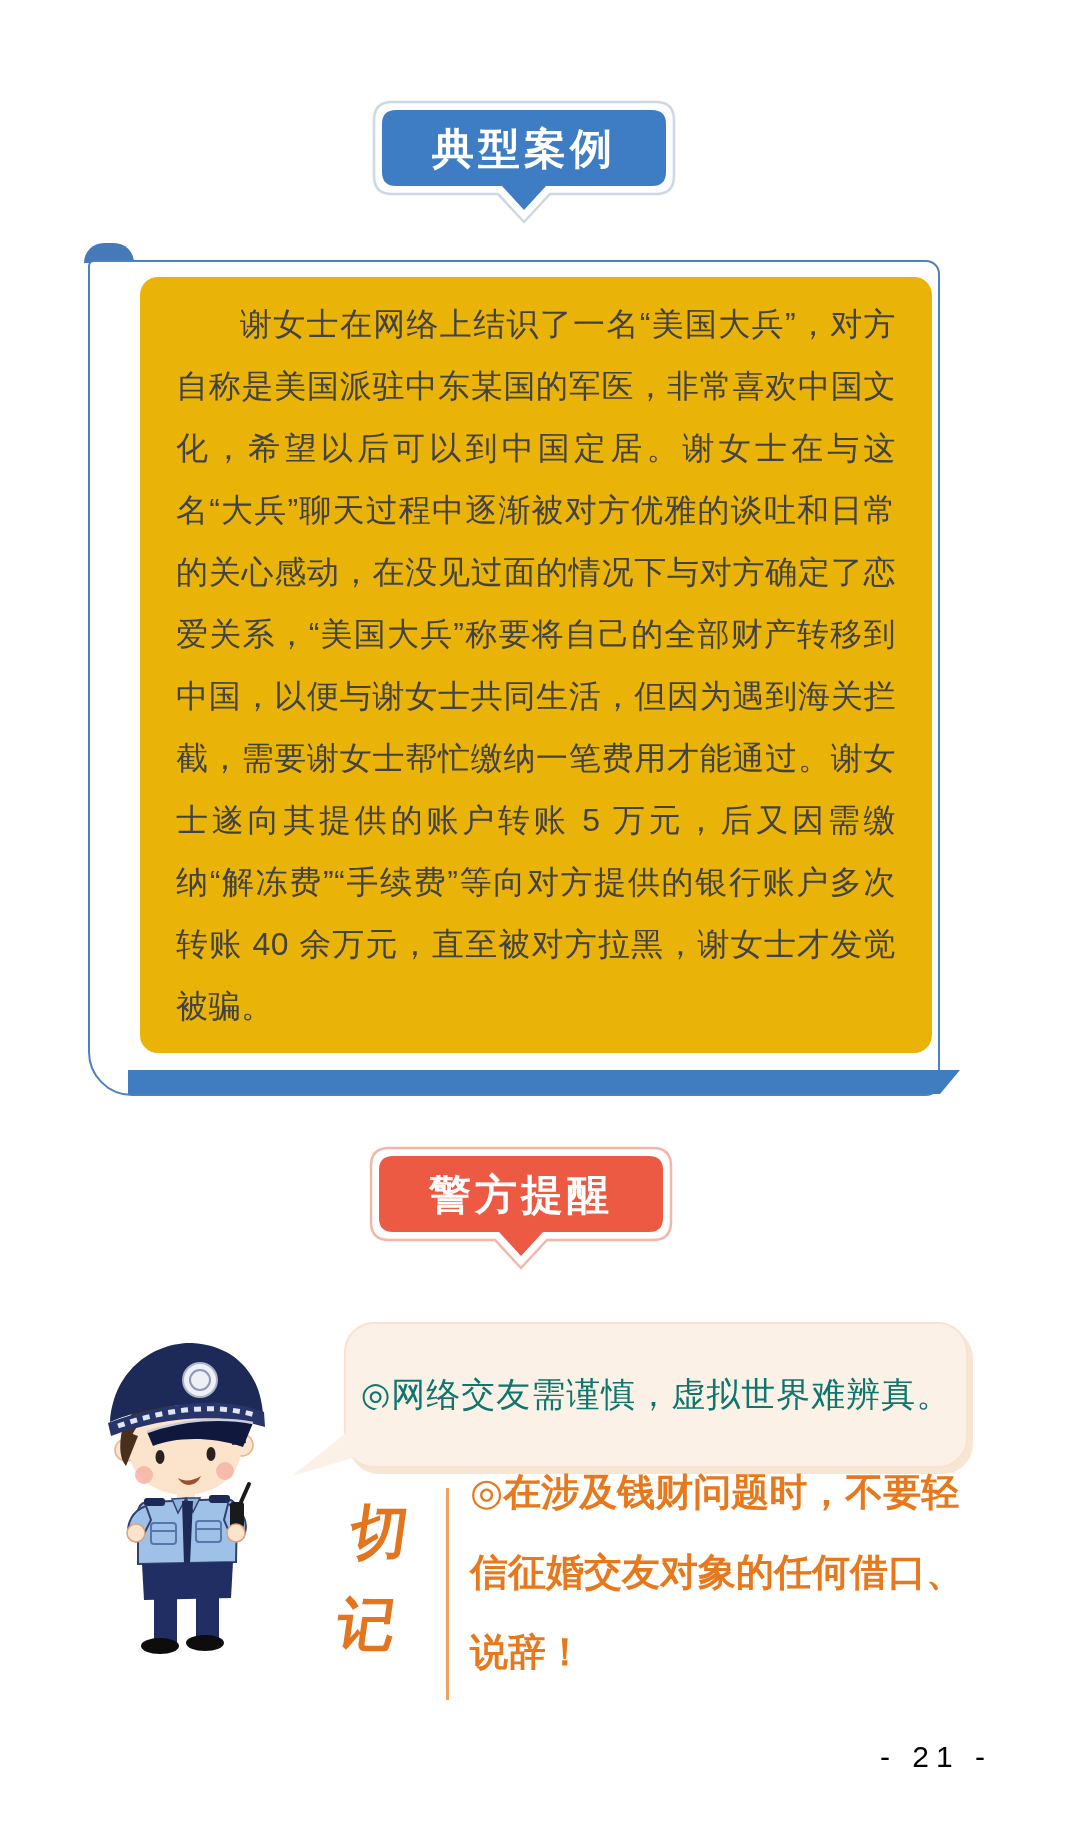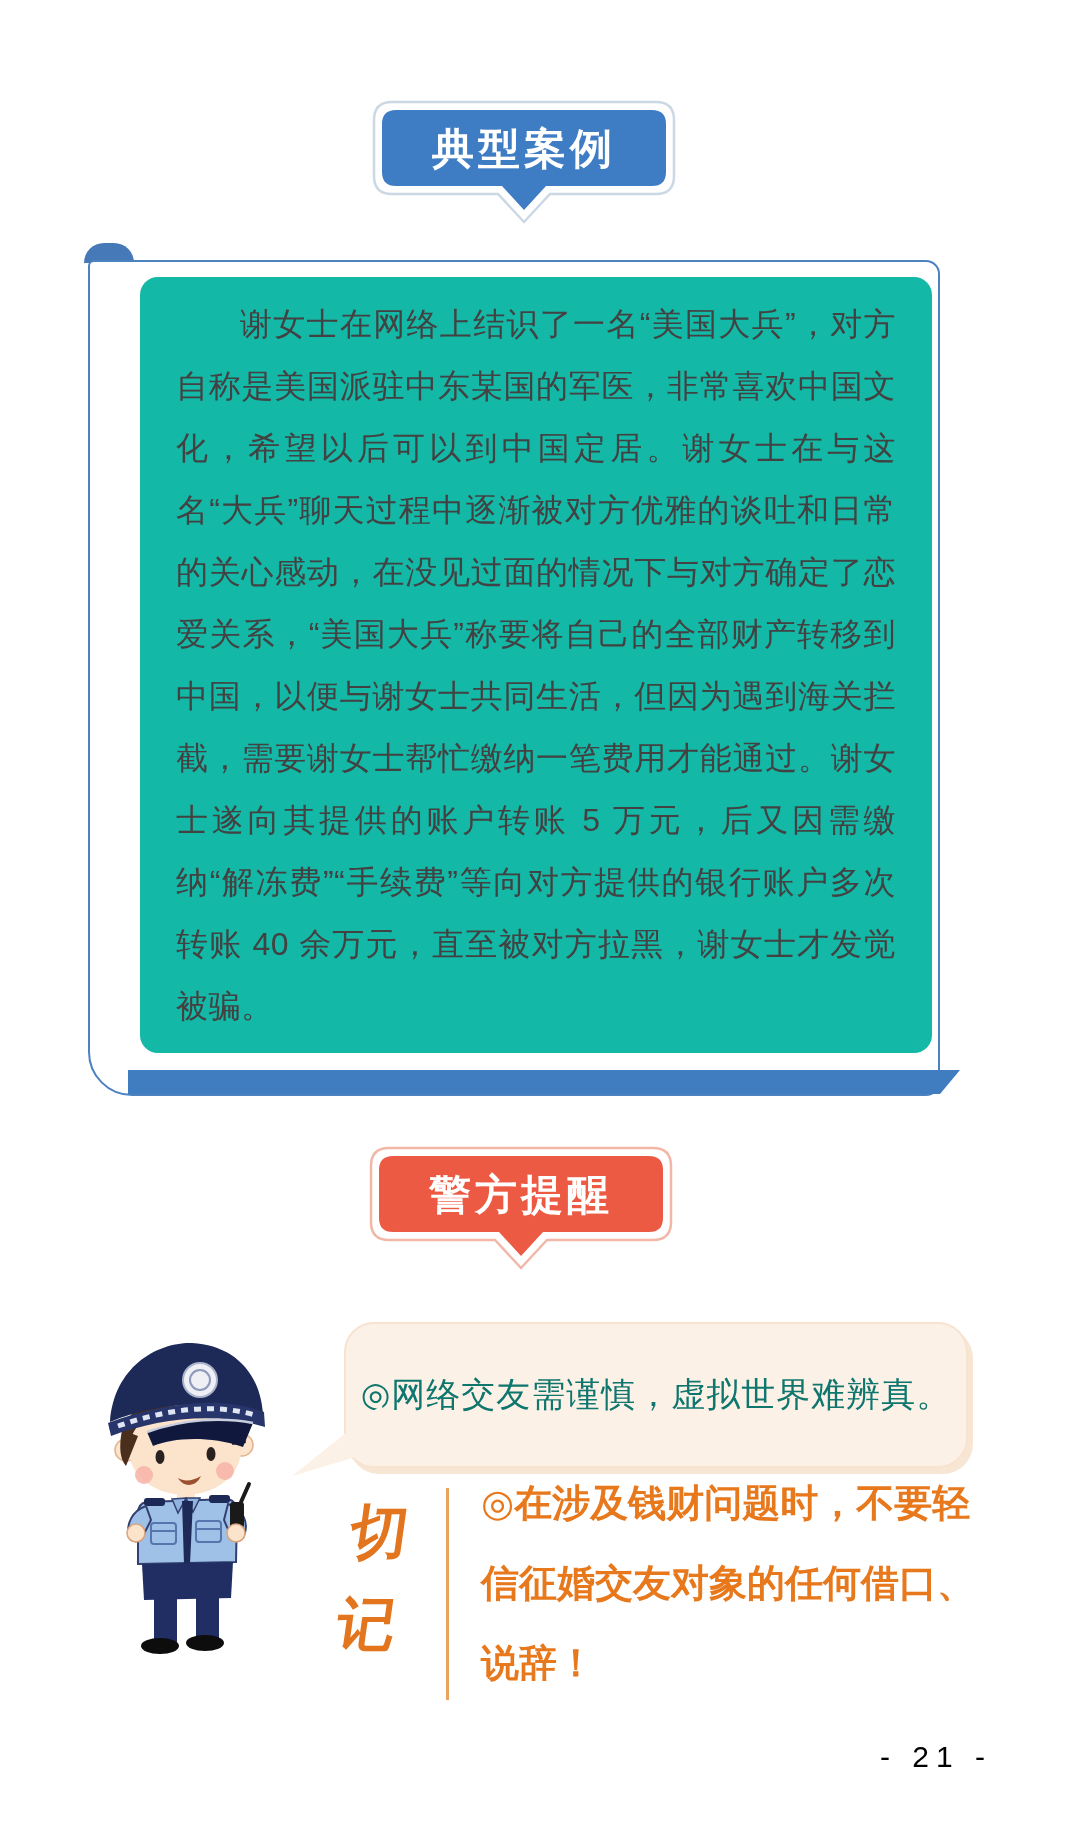--- a/index.html
+++ b/index.html
@@ -13,41 +13,41 @@
   .banner text{font-family:"DejaVu Serif","Liberation Serif",serif;font-weight:bold;}
 
   
   .case-card{position:absolute;left:88px;top:260px;width:848px;height:832px;
              background:#ffffff;border:2px solid #4d82c0;border-radius:6px 14px 14px 44px;}
   .curl-top{position:absolute;left:84px;top:243px;width:50px;height:20px;background:#4579b8;
             border-radius:25px 25px 0 0;}
   .bottom-ribbon{position:absolute;left:128px;top:1070px;width:832px;height:24px;background:#3f7cc0;
             clip-path:polygon(0 0,100% 0,calc(100% - 20px) 100%,0 100%);z-index:3;}
   .case-panel{position:absolute;left:140px;top:277px;width:792px;height:776px;
-              background:#14b8a6;border-radius:18px;z-index:2;}
+              background:#eab308;border-radius:18px;z-index:2;}
   .case-panel p{margin:0;padding:16px 36px 0 36px;font-size:32px;line-height:62px;color:#424242;
                 text-align:justify;text-indent:2em;letter-spacing:0.5px;}
 
   
   .officer{position:absolute;left:92px;top:1326px;width:190px;height:335px;}
 
   
   .bubble{position:absolute;left:344px;top:1322px;width:620px;height:142px;background:#fcf1e6;
           border:2px solid #f8e2d0;border-radius:30px;box-shadow:5px 6px 0 rgba(240,199,162,.45);
           display:flex;align-items:center;justify-content:center;z-index:2;}
   .bubble-tail{position:absolute;left:-54px;bottom:-10px;width:92px;height:72px;background:#fcf1e6;
           clip-path:polygon(98% 0,100% 62%,0 100%);}
   .bubble p{margin:0;font-size:34px;color:#0f766e;letter-spacing:1px;font-weight:500;}
 
   
   .remember-label{position:absolute;left:344px;top:1486px;width:64px;font-size:58px;line-height:92px;
           color:#e2751d;font-weight:bold;transform:skewX(-8deg);
           font-family:"DejaVu Serif","Liberation Serif",serif;word-break:break-all;}
   .remember-divider{position:absolute;left:446px;top:1488px;width:3px;height:212px;background:#eba35f;}
-  .warning{position:absolute;left:470px;top:1452px;width:512px;margin:11px;font-size:38px;line-height:80px;
+  .warning{position:absolute;left:470px;top:1452px;width:512px;margin:0;font-size:38px;line-height:80px;
           font-weight:bold;color:#e8781c;word-break:break-all;}
 
   
   .page-number{position:absolute;left:880px;top:1740px;font-size:30px;color:#000000;letter-spacing:7px;}
 </style>
 </head>
 <body>
 
 <div class="page">
 

